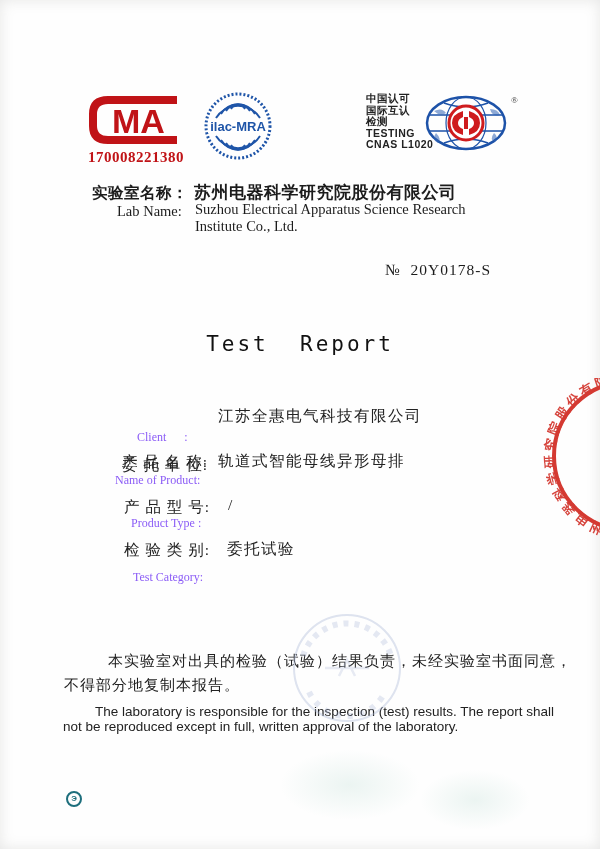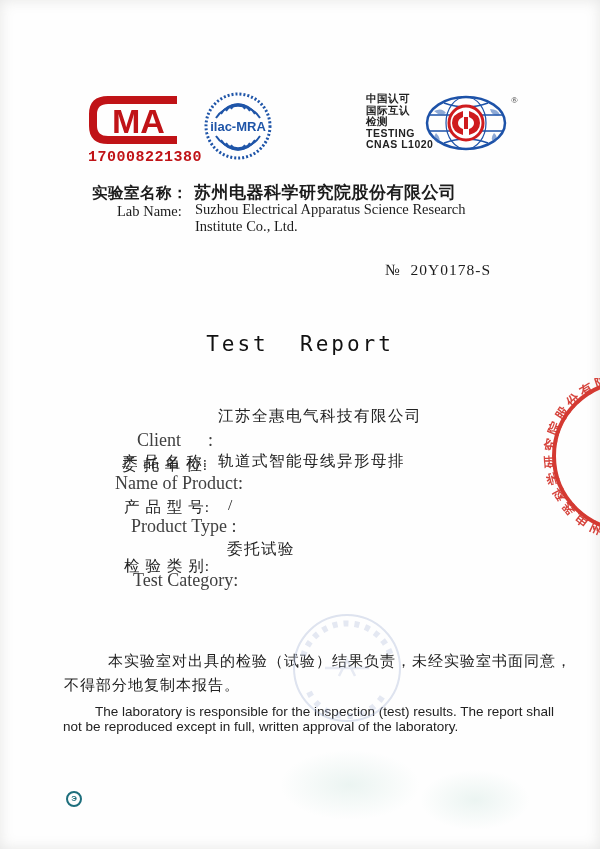--- a/index.html
+++ b/index.html
@@ -5,36 +5,36 @@
   html,body{margin:0;padding:0;background:#e8e8e6;}
   .page{
     position:relative;width:600px;height:849px;margin:0 auto;
     background:#fefefe;overflow:hidden;
     font-family:"Liberation Sans",sans-serif;color:#1c1c1c;
     box-shadow:inset 0 0 14px rgba(120,120,115,.18);
   }
   .abs{position:absolute;}
   .pre{white-space:pre;}
   
-  .cma-num{font-weight:bold;color:#c01317;font-size:15px;letter-spacing:.5px;font-family:Liberation Mono, monospace;}
+  .cma-num{font-weight:bold;color:#c01317;font-size:15px;letter-spacing:.5px;font-family:Liberation Serif, serif;}
   .accred{font-weight:bold;font-size:10.5px;line-height:11.5px;color:#222;letter-spacing:.5px;}
   
   .lab-label{font-weight:bold;font-size:15.5px;letter-spacing:.5px;}
   .lab-name{font-weight:bold;font-size:17px;letter-spacing:.5px;}
   .serif{font-family:"Liberation Serif",serif;}
   .lab-en{font-size:14.5px;}
   
   .repno{font-family:"Liberation Serif",serif;font-size:15.5px;letter-spacing:1px;}
   
   .title-zh{font-size:26px;font-weight:bold;letter-spacing:3px;width:600px;text-align:center;}
   .title-en{font-family:"DejaVu Sans Mono",monospace;font-size:21px;letter-spacing:3px;width:600px;text-align:center;color:#111;}
   
   .f-zh{font-family:"Liberation Serif",serif;font-size:15.5px;letter-spacing:1px;color:#222;}
   .f-val{font-family:"Liberation Serif",serif;font-size:15.5px;letter-spacing:1.5px;color:#222;}
-  .f-en{font-family:"Liberation Serif",serif;font-size:18px;color:#404040;}
+  .f-en{font-family:"Liberation Serif",serif;font-size:12px;color:#8b5cf6;}
   
   .st-zh{font-family:"Liberation Serif",serif;font-size:15px;letter-spacing:1px;color:#222;text-align:right;}
   .st-en{font-size:13.5px;color:#222;}
   
   .ghost{opacity:.55;}
   .smudge{background:radial-gradient(closest-side,rgba(150,200,185,.18),rgba(150,200,185,0));}
   .punch{width:12px;height:12px;border:2px solid #1d6e7c;border-radius:50%;
     color:#1d6e7c;font-size:8px;font-weight:bold;text-align:center;line-height:12px;}
 </style>
 </head>
@@ -105,21 +105,21 @@
   <span class="abs f-en pre" style="left:137px;top:430px;">Client      :</span>
 
   <span class="abs f-zh pre" style="left:122px;top:452px;">产 品 名 称: </span>
   <span class="abs f-val" style="left:218px;top:451px;">轨道式智能母线异形母排</span>
   <span class="abs f-en" style="left:115px;top:473px;">Name of Product:</span>
 
   <span class="abs f-zh pre" style="left:124px;top:497px;">产 品 型 号: </span>
   <span class="abs f-val" style="left:228px;top:496px;">/</span>
   <span class="abs f-en" style="left:131px;top:516px;">Product Type :</span>
 
-  <span class="abs f-zh pre" style="left:124px;top:540px;margin-top:16px;">检 验 类 别: </span>
+  <span class="abs f-zh pre" style="left:124px;top:540px;">检 验 类 别: </span>
   <span class="abs f-val" style="left:227px;top:539px;">委托试验</span>
   <span class="abs f-en" style="left:133px;top:558px;margin-top:12px;">Test Category:</span>
 
   <span class="abs st-zh" style="left:108px;top:652px;">本实验室对出具的检验（试验）结果负责，未经实验室书面同意，</span>
   <span class="abs st-zh" style="left:64px;top:676px;">不得部分地复制本报告。</span>
   <span class="abs st-en" style="left:95px;top:704px;">The laboratory is responsible for the inspection (test) results. The report shall</span>
   <span class="abs st-en" style="left:63px;top:719px;">not be reproduced except in full, written approval of the laboratory.</span>
 
   <div class="abs ghost" style="left:285px;top:606px;">
     <svg width="125" height="125" viewBox="0 0 125 125">

